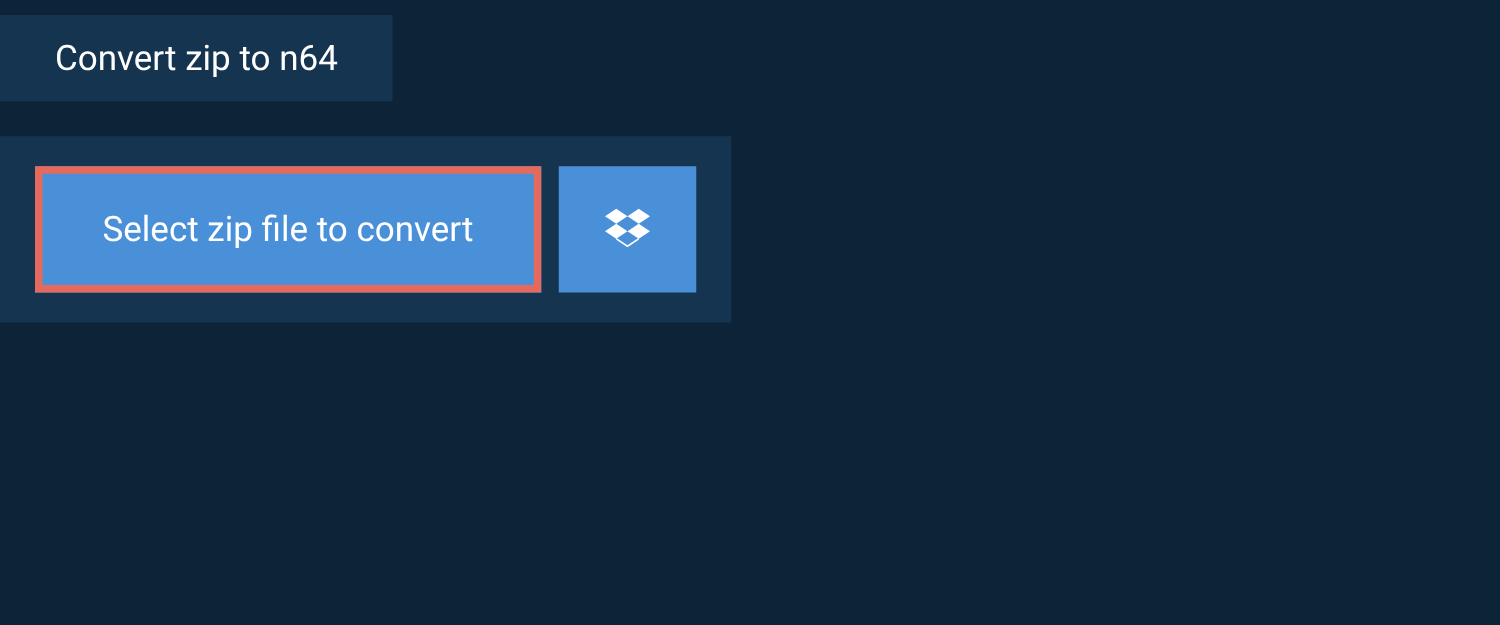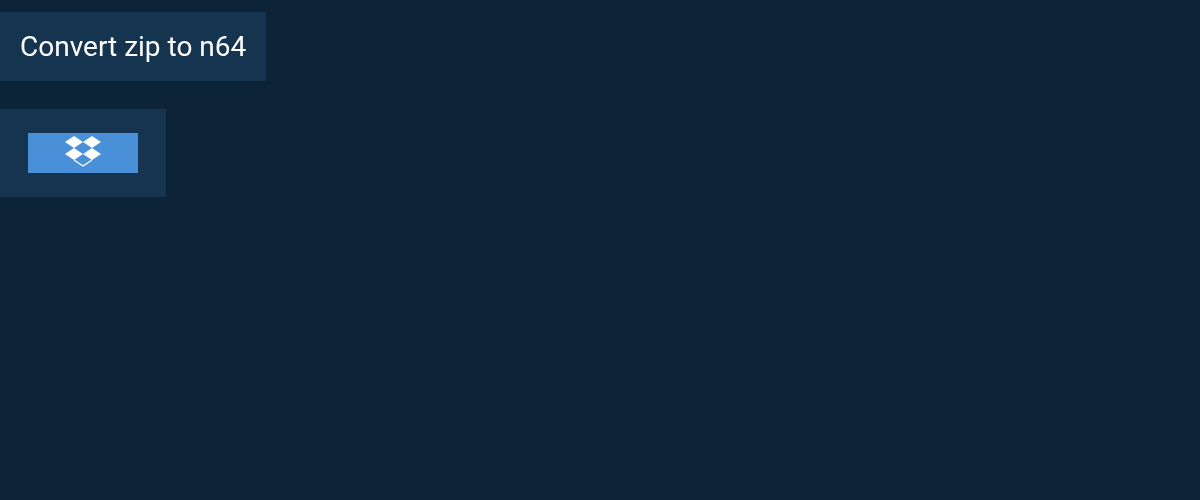--- a/index.html
+++ b/index.html
@@ -12,21 +12,21 @@
       height: 500px;
       background: #0d2438;
       font-family: -apple-system, BlinkMacSystemFont, "Segoe UI", Roboto, Helvetica, Arial, sans-serif;
       overflow: hidden;
     }
     .header-tab {
       background: #14344f;
       color: #ffffff;
       font-size: 28px;
       font-weight: 400;
-      padding: 18px 20px;
+      padding: 18px 44px;
       display: inline-block;
       margin-top: 12px;
     }
     .panel {
       background: #14344f;
       margin-top: 28px;
       padding: 24px 28px;
       display: flex;
       align-items: stretch;
       gap: 14px;
@@ -62,20 +62,23 @@
 </head>
 <body>
 
 
 
 <div class="header-tab">
   <span>Convert zip to n64</span>
 </div>
 
 <div class="panel">
+  <div class="select-button">
+    <span>Select zip file to convert</span>
+  </div>
   <div class="dropbox-button">
     <span>
       <svg viewBox="0 0 24 24" xmlns="http://www.w3.org/2000/svg">
         <path d="M6 2L0 6l6 4-6 4 6 4 6-4 6 4 6-4-6-4 6-4-6-4-6 4-6-4zm6 4l6 4-6 4-6-4 6-4zm-6 12.5l6 4 6-4v-1l-6 4-6-4v1z"></path>
       </svg>
     </span>
   </div>
 </div>
 
 

